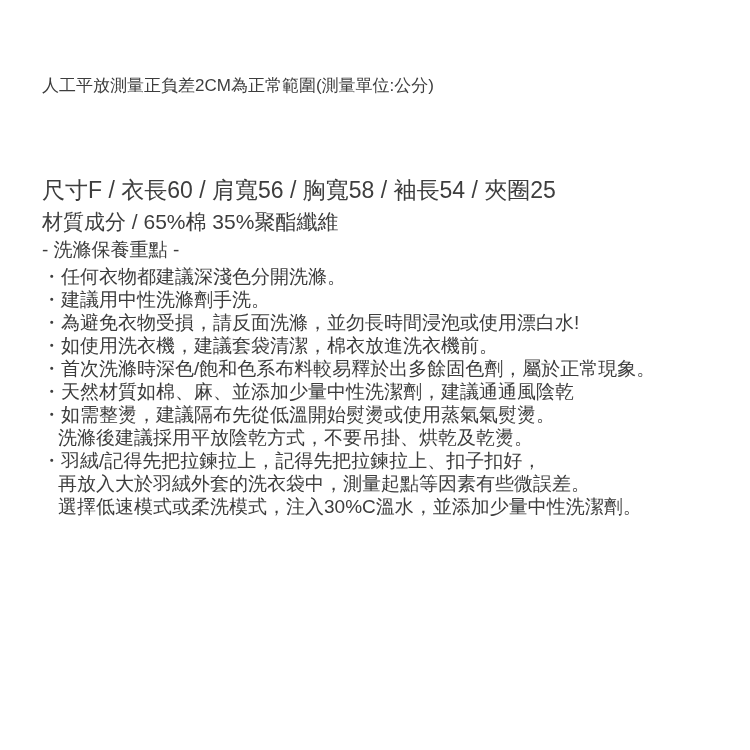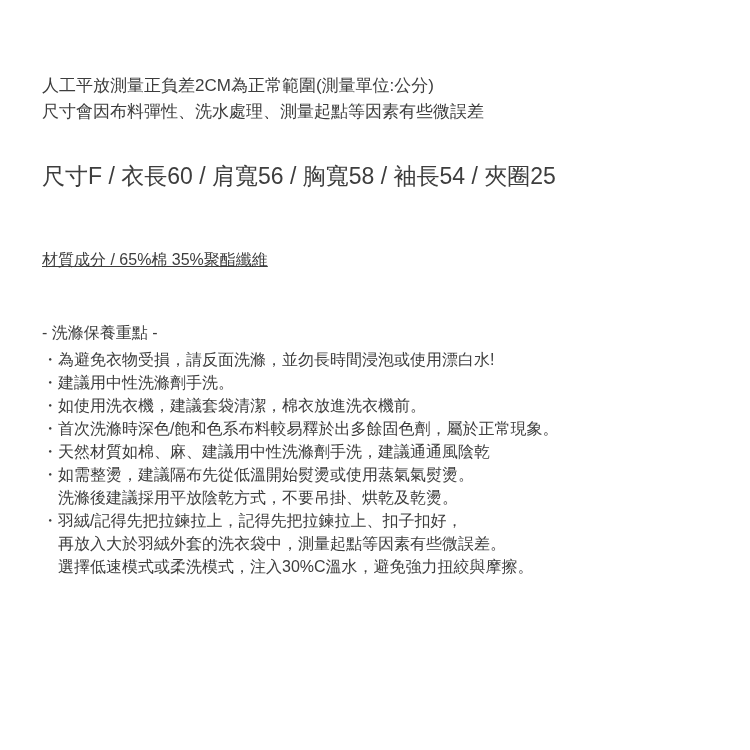--- a/index.html
+++ b/index.html
@@ -18,65 +18,62 @@
     box-sizing: border-box;
     width: 750px;
     height: 750px;
     padding: 73px 32px 0 42px;
   }
   .measure-note {
     font-size: 17px;
     line-height: 26px;
   }
   .size-spec {
-    margin-top: 36px;
+    margin-top: 76px;
     font-size: 23px;
     line-height: 30px;
   }
   .material-block {
-    margin-top: 52px;
-    font-size: 16px;
+    font-size: 21px;
     line-height: 33px;
-    text-decoration: underline;
   }
   .care-block {
-    margin-top: 45px;
-    font-size: 16px;
+    font-size: 19px;
     line-height: 23px;
   }
   .care-title {
     margin-bottom: 4px;
   }
   .care-line.indent {
     padding-left: 16px;
   }
 </style>
 </head>
 <body>
 
 <div class="page">
 
   <div class="measure-note">
     <div>人工平放測量正負差2CM為正常範圍(測量單位:公分)</div>
-    <div>尺寸會因布料彈性、洗水處理、測量起點等因素有些微誤差</div>
   </div>
 
   <div class="size-spec">尺寸F / 衣長60 / 肩寬56 / 胸寬58 / 袖長54 / 夾圈25</div>
 
   <div class="material-block">
     <div>材質成分 / 65%棉 35%聚酯纖維</div>
   </div>
 
   <div class="care-block">
     <div class="care-title">- 洗滌保養重點 -</div>
+    <div class="care-line">・任何衣物都建議深淺色分開洗滌。</div>
+    <div class="care-line">・建議用中性洗滌劑手洗。</div>
     <div class="care-line">・為避免衣物受損，請反面洗滌，並勿長時間浸泡或使用漂白水!</div>
-    <div class="care-line">・建議用中性洗滌劑手洗。</div>
     <div class="care-line">・如使用洗衣機，建議套袋清潔，棉衣放進洗衣機前。</div>
     <div class="care-line">・首次洗滌時深色/飽和色系布料較易釋於出多餘固色劑，屬於正常現象。</div>
-    <div class="care-line">・天然材質如棉、麻、建議用中性洗滌劑手洗，建議通通風陰乾</div>
+    <div class="care-line">・天然材質如棉、麻、並添加少量中性洗潔劑，建議通通風陰乾</div>
     <div class="care-line">・如需整燙，建議隔布先從低溫開始熨燙或使用蒸氣氣熨燙。</div>
     <div class="care-line indent">洗滌後建議採用平放陰乾方式，不要吊掛、烘乾及乾燙。</div>
     <div class="care-line">・羽絨/記得先把拉鍊拉上，記得先把拉鍊拉上、扣子扣好，</div>
     <div class="care-line indent">再放入大於羽絨外套的洗衣袋中，測量起點等因素有些微誤差。</div>
-    <div class="care-line indent">選擇低速模式或柔洗模式，注入30%C溫水，避免強力扭絞與摩擦。</div>
+    <div class="care-line indent">選擇低速模式或柔洗模式，注入30%C溫水，並添加少量中性洗潔劑。</div>
   </div>
 
 </div>
 
 </body></html>

